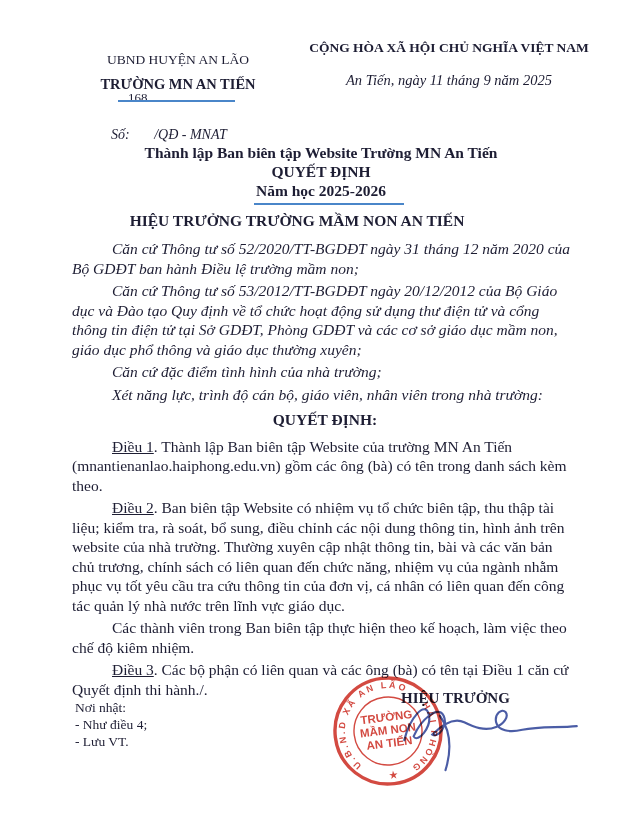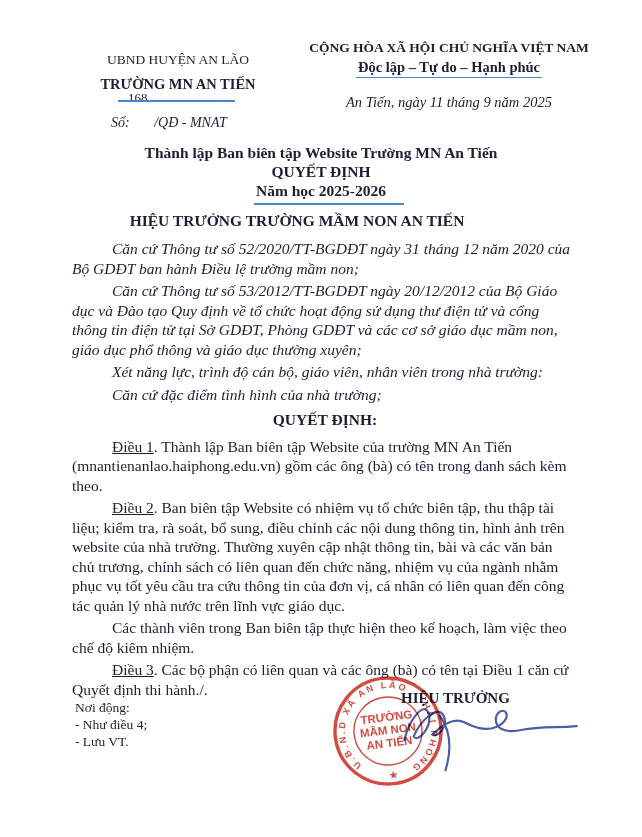--- a/index.html
+++ b/index.html
@@ -7,21 +7,21 @@
     position:relative; width:642px; height:837px; background:#ffffff;
     font-family:"Liberation Serif", serif; color:#1d1d33; overflow:hidden;padding-left:40px;
   }
   
   .hdr-left { position:absolute; left:58px; top:52px; width:240px; text-align:center; }
   .hdr-left .l1 { font-size:13.5px; }
   .hdr-left .l2 { font-size:14.5px; font-weight:bold; margin-top:8px; }
   .rule168-wrap { position:relative; height:14px; }
   .num168 { position:absolute; left:70px; top:-3px; font-size:13px; }
   .rule168-line { position:absolute; left:60px; width:117px; top:7px; height:1.5px; background:#4a86c9; }
-  .doc-number { font-style:italic; font-size:14px; margin-top:8px; text-align:left; padding-left:53px; white-space:pre; }
+  .doc-number { font-style:italic; font-size:14px; margin-top:20px; text-align:left; padding-left:53px; white-space:pre; }
   .hdr-right { position:absolute; left:286px; top:40px; width:326px; text-align:center; }
   .hdr-right .l1 { font-size:13.5px; font-weight:bold; }
   .hdr-right .l2 { display:inline-block; font-size:14.5px; font-weight:bold; margin-top:3px;
                    border-bottom:1.5px solid #4a86c9; padding:0 2px 1px; }
   .dateline { font-style:italic; font-size:14.5px; margin-top:16px; }
   
   .title-block { position:absolute; left:0; top:143px; width:642px; text-align:center; }
   .title-block div { font-weight:bold; font-size:15.5px; line-height:19px; }
   .title-rule { width:150px; height:1.5px; background:#4a86c9; margin:3px auto 0; transform:translateX(8px); }
   .main-heading { position:absolute; left:0; top:212px; width:594px; text-align:center;
@@ -51,46 +51,45 @@
     <div class="l2">TRƯỜNG MN AN TIẾN</div>
     <div class="rule168-wrap">
       <span class="num168">168</span>
       <div class="rule168-line"></div>
     </div>
     <div class="doc-number">Số:       /QĐ - MNAT</div>
   </div>
 
   <div class="hdr-right">
     <div class="l1">CỘNG HÒA XÃ HỘI CHỦ NGHĨA VIỆT NAM</div>
-    <div><span class="l2">Độc lập – Tự do – Hạnh phúc</span></div>
     <div class="dateline">An Tiến, ngày 11 tháng 9 năm 2025</div>
   </div>
 
   <div class="title-block">
     <div>Thành lập Ban biên tập Website Trường MN An Tiến</div>
     <div>QUYẾT ĐỊNH</div>
     <div>Năm học 2025-2026</div>
     <div class="title-rule"></div>
   </div>
   <div class="main-heading">HIỆU TRƯỞNG TRƯỜNG MẦM NON AN TIẾN</div>
 
   <div class="body-text">
     <p class="cite">Căn cứ Thông tư số 52/2020/TT-BGDĐT ngày 31 tháng 12 năm 2020 của Bộ GDĐT ban hành Điều lệ trường mầm non;</p>
     <p class="cite">Căn cứ Thông tư số 53/2012/TT-BGDĐT ngày 20/12/2012 của Bộ Giáo dục và Đào tạo Quy định về tổ chức hoạt động sử dụng thư điện tử và cổng thông tin điện tử tại Sở GDĐT, Phòng GDĐT và các cơ sở giáo dục mầm non, giáo dục phổ thông và giáo dục thường xuyên;</p>
+    <p class="cite">Căn cứ đặc điểm tình hình của nhà trường;</p>
     <p class="cite">Xét năng lực, trình độ cán bộ, giáo viên, nhân viên trong nhà trường:</p>
-    <p class="cite">Căn cứ đặc điểm tình hình của nhà trường;</p>
     <p class="decide">QUYẾT ĐỊNH:</p>
     <p><span class="article-label">Điều 1</span><span>. Thành lập Ban biên tập Website của trường MN An Tiến (mnantienanlao.haiphong.edu.vn) gồm các ông (bà) có tên trong danh sách kèm theo.</span></p>
     <p><span class="article-label">Điều 2</span><span>. Ban biên tập Website có nhiệm vụ tổ chức biên tập, thu thập tài liệu; kiểm tra, rà soát, bổ sung, điều chỉnh các nội dung thông tin, hình ảnh trên website của nhà trường. Thường xuyên cập nhật thông tin, bài và các văn bản chủ trương, chính sách có liên quan đến chức năng, nhiệm vụ của ngành nhằm phục vụ tốt yêu cầu tra cứu thông tin của đơn vị, cá nhân có liên quan đến công tác quản lý nhà nước trên lĩnh vực giáo dục.</span></p>
     <p>Các thành viên trong Ban biên tập thực hiện theo kế hoạch, làm việc theo chế độ kiêm nhiệm.</p>
     <p><span class="article-label">Điều 3</span><span>. Các bộ phận có liên quan và các ông (bà) có tên tại Điều 1 căn cứ Quyết định thi hành./.</span></p>
   </div>
 
   <div class="recipients">
-    <div>Nơi động:</div>
+    <div>Nơi nhật:</div>
     <div>- Như điều 4;</div>
     <div>- Lưu VT.</div>
   </div>
 
   <div class="signer">
     <div class="signer-title">HIỆU TRƯỞNG</div>
   </div>
 
   <svg class="signature-svg" width="195" height="75" viewBox="0 0 200 80">
     <g fill="none" stroke="#3c4f9e" stroke-width="2.3" stroke-linecap="round" opacity="0.92">

